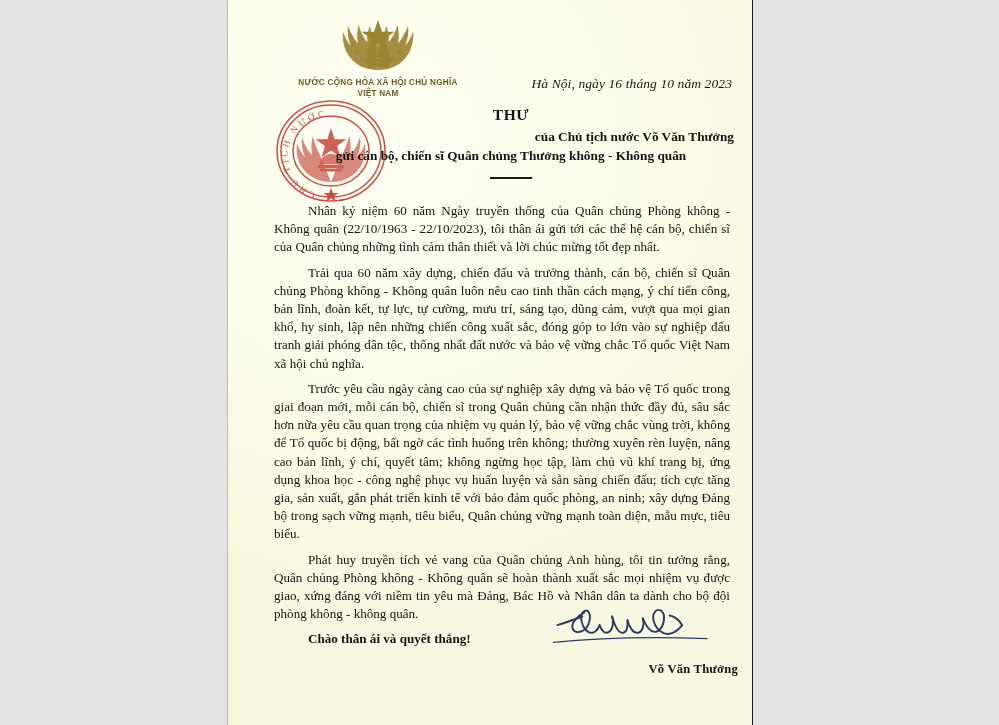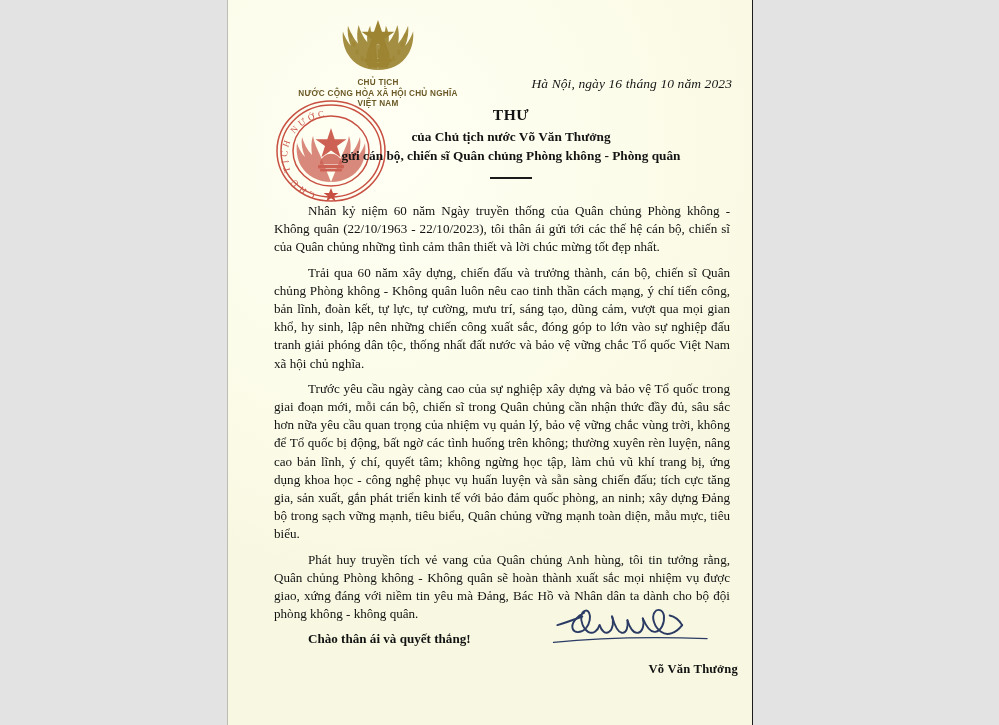--- a/index.html
+++ b/index.html
@@ -97,20 +97,21 @@
   .title-main {
     font-size: 15.5px;
     font-weight: 700;
     letter-spacing: 0.6px;
     margin-bottom: 5px;
   }
   .title-sub1 {
     font-size: 13.3px;
     font-weight: 700;
     margin-bottom: 3px;
+    text-align: right;
   }
   .title-sub2 {
     font-size: 13.3px;
     font-weight: 700;
   }
   .title-rule {
     width: 42px;
     height: 2px;
     background: #1a1a1a;
     margin: 13px auto 0 auto;
@@ -209,21 +210,20 @@
             <rect x="54" y="50" width="3" height="12"></rect>
             <rect x="60" y="49" width="3" height="13"></rect>
             <rect x="66" y="50" width="3" height="12"></rect>
             <rect x="72" y="52" width="3" height="10"></rect>
           </g>
           <rect x="46" y="71" width="28" height="3.4" rx="1"></rect>
         </g>
       </svg>
 
       <div class="header-caption">
-        <div>CHỦ TỊCH</div>
         <div>NƯỚC CỘNG HÒA XÃ HỘI CHỦ NGHĨA</div>
         <div>VIỆT NAM</div>
       </div>
     </div>
 
     <div class="date-line">Hà Nội, ngày 16 tháng 10 năm 2023</div>
 
     <svg class="seal" viewBox="0 0 122 110">
       <g fill="none" stroke="#c0392b" stroke-width="1.5">
         <ellipse cx="61" cy="55" rx="54" ry="50"></ellipse>
@@ -246,21 +246,21 @@
         <rect x="48" y="69" width="26" height="3.4" rx="1"></rect>
         <rect x="50" y="73" width="22" height="2.6" rx="0.8"></rect>
       </g>
 
       <path d="M61 92 L63 97 L68.4 97 L64 100.3 L65.7 105.4 L61 102.2 L56.3 105.4 L58 100.3 L53.6 97 L59 97 Z" fill="#c0392b"></path>
     </svg>
 
     <div class="title-block">
       <div class="title-main">THƯ</div>
       <div class="title-sub1">của Chủ tịch nước Võ Văn Thưởng</div>
-      <div class="title-sub2">gửi cán bộ, chiến sĩ Quân chủng Phòng không - Phòng quân</div>
+      <div class="title-sub2">gửi cán bộ, chiến sĩ Quân chủng Thưởng không - Không quân</div>
       <div class="title-rule"></div>
     </div>
 
 
     <div class="body-text">
       <p>Nhân kỷ niệm 60 năm Ngày truyền thống của Quân chủng Phòng không - Không quân (22/10/1963 - 22/10/2023), tôi thân ái gửi tới các thế hệ cán bộ, chiến sĩ của Quân chủng những tình cảm thân thiết và lời chúc mừng tốt đẹp nhất.</p>
       <p>Trải qua 60 năm xây dựng, chiến đấu và trưởng thành, cán bộ, chiến sĩ Quân chủng Phòng không - Không quân luôn nêu cao tinh thần cách mạng, ý chí tiến công, bản lĩnh, đoàn kết, tự lực, tự cường, mưu trí, sáng tạo, dũng cảm, vượt qua mọi gian khổ, hy sinh, lập nên những chiến công xuất sắc, đóng góp to lớn vào sự nghiệp đấu tranh giải phóng dân tộc, thống nhất đất nước và bảo vệ vững chắc Tổ quốc Việt Nam xã hội chủ nghĩa.</p>
       <p>Trước yêu cầu ngày càng cao của sự nghiệp xây dựng và bảo vệ Tổ quốc trong giai đoạn mới, mỗi cán bộ, chiến sĩ trong Quân chủng cần nhận thức đầy đủ, sâu sắc hơn nữa yêu cầu quan trọng của nhiệm vụ quản lý, bảo vệ vững chắc vùng trời, không để Tổ quốc bị động, bất ngờ các tình huống trên không; thường xuyên rèn luyện, nâng cao bản lĩnh, ý chí, quyết tâm; không ngừng học tập, làm chủ vũ khí trang bị, ứng dụng khoa học - công nghệ phục vụ huấn luyện và sẵn sàng chiến đấu; tích cực tăng gia, sản xuất, gắn phát triển kinh tế với bảo đảm quốc phòng, an ninh; xây dựng Đảng bộ trong sạch vững mạnh, tiêu biểu, Quân chủng vững mạnh toàn diện, mẫu mực, tiêu biểu.</p>
       <p>Phát huy truyền tích vẻ vang của Quân chủng Anh hùng, tôi tin tưởng rằng, Quân chủng Phòng không - Không quân sẽ hoàn thành xuất sắc mọi nhiệm vụ được giao, xứng đáng với niềm tin yêu mà Đảng, Bác Hồ và Nhân dân ta dành cho bộ đội phòng không - không quân.</p>
       <p class="closing-line">Chào thân ái và quyết thắng!</p>

